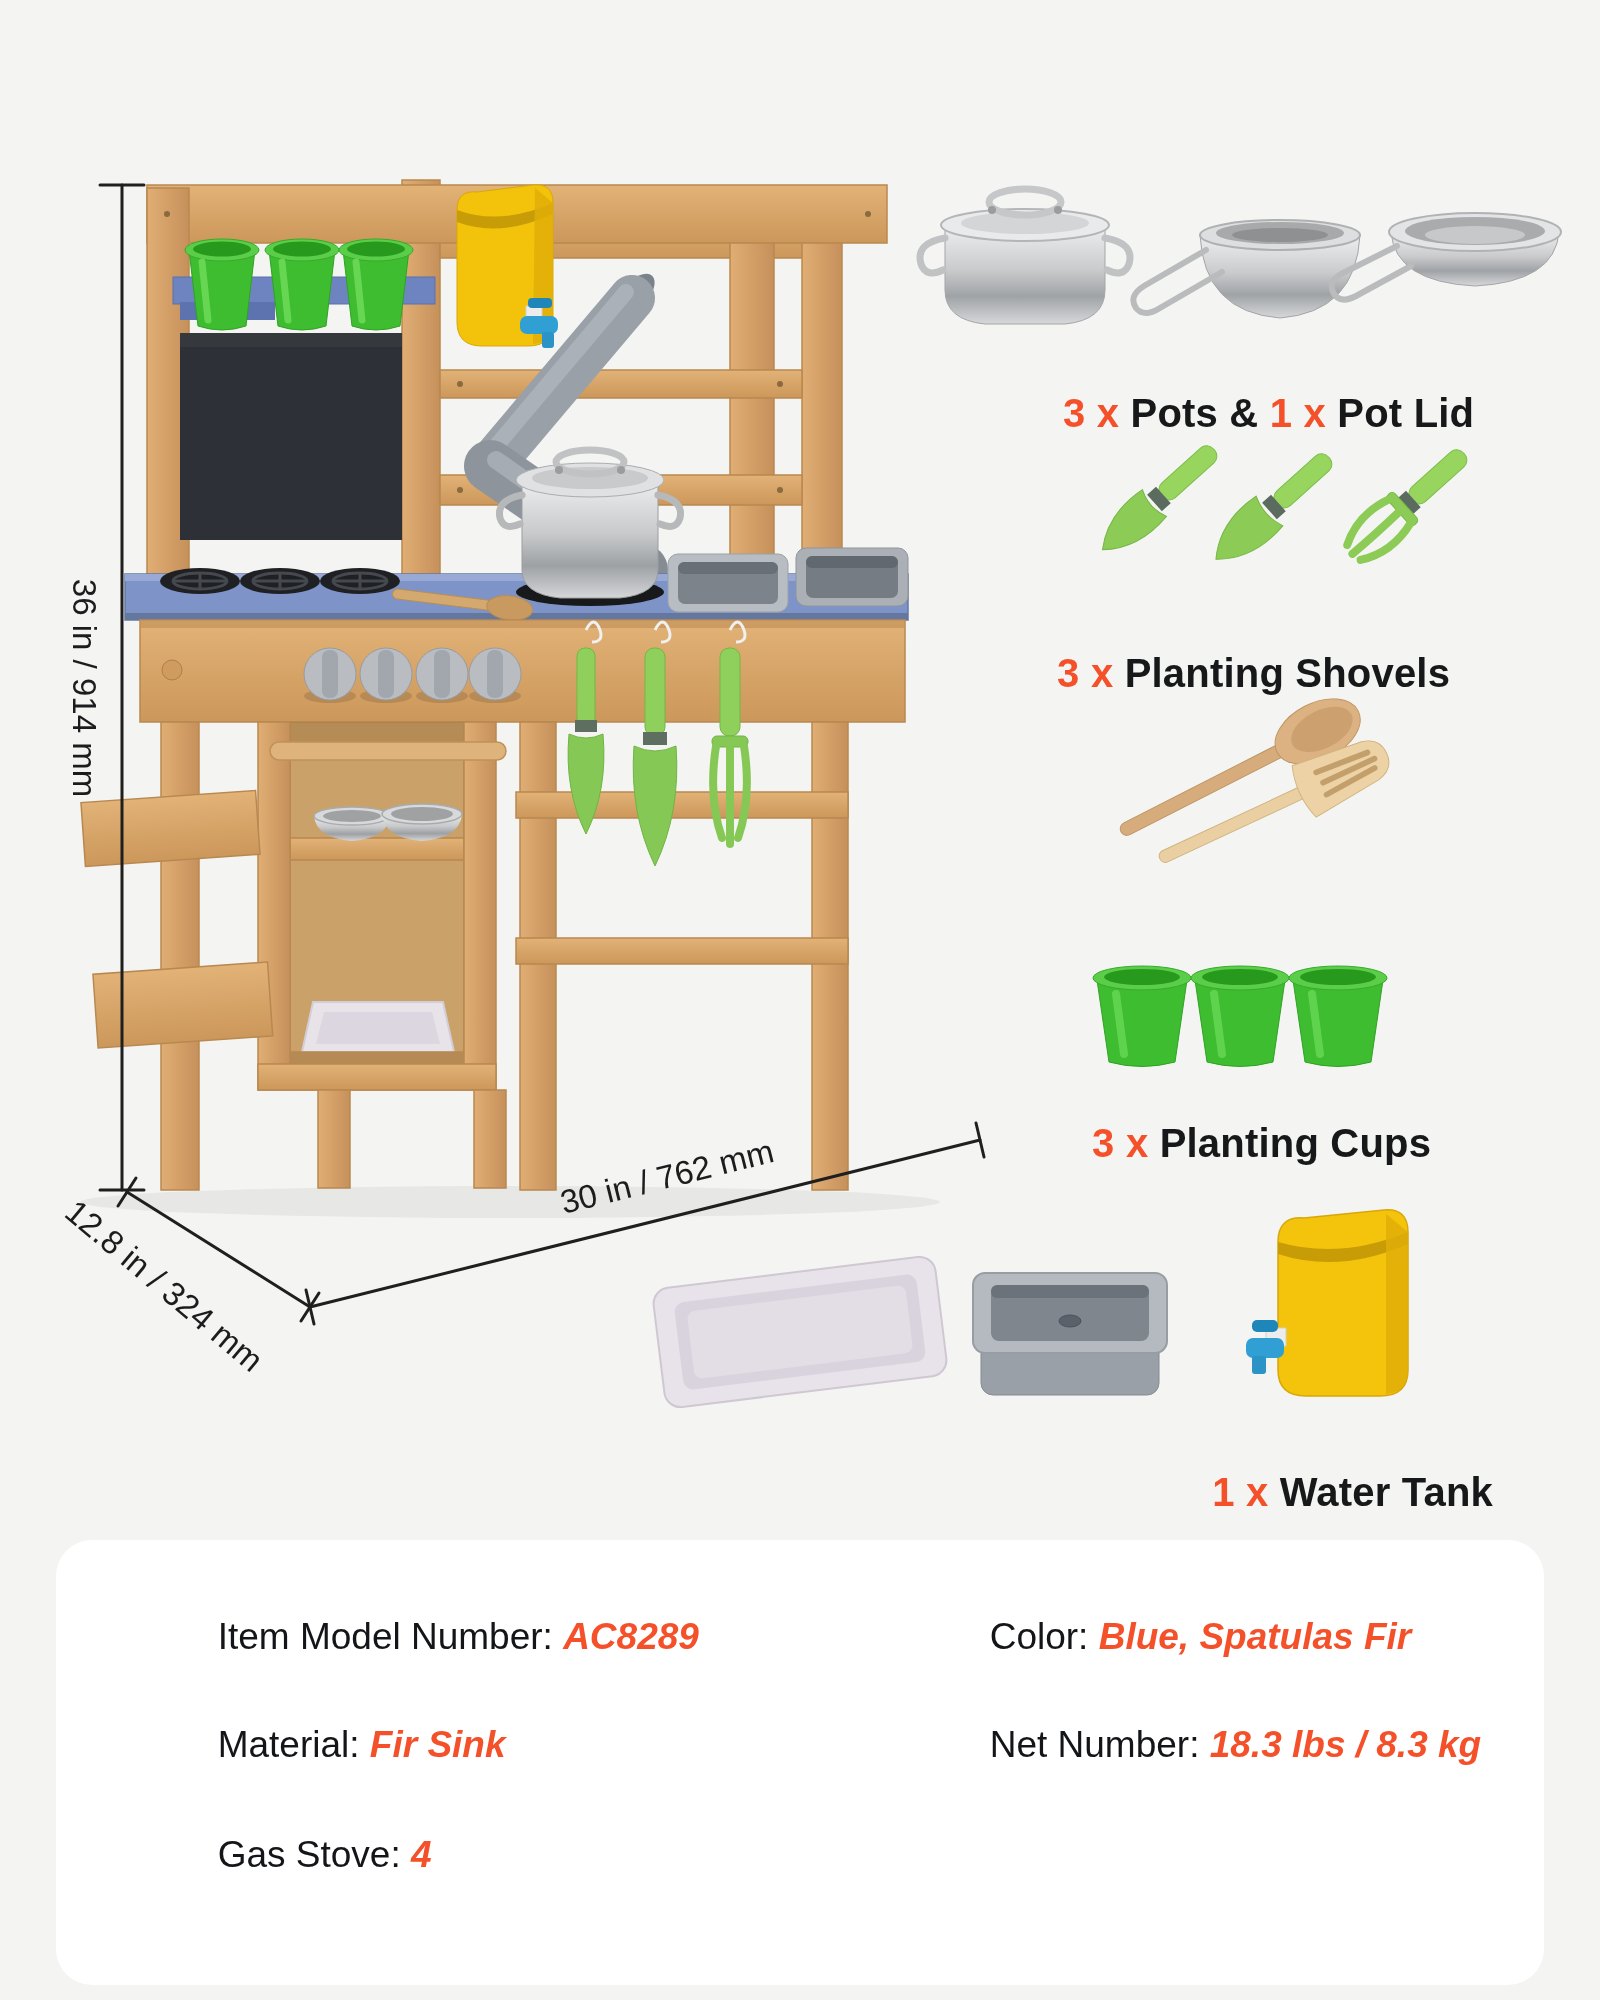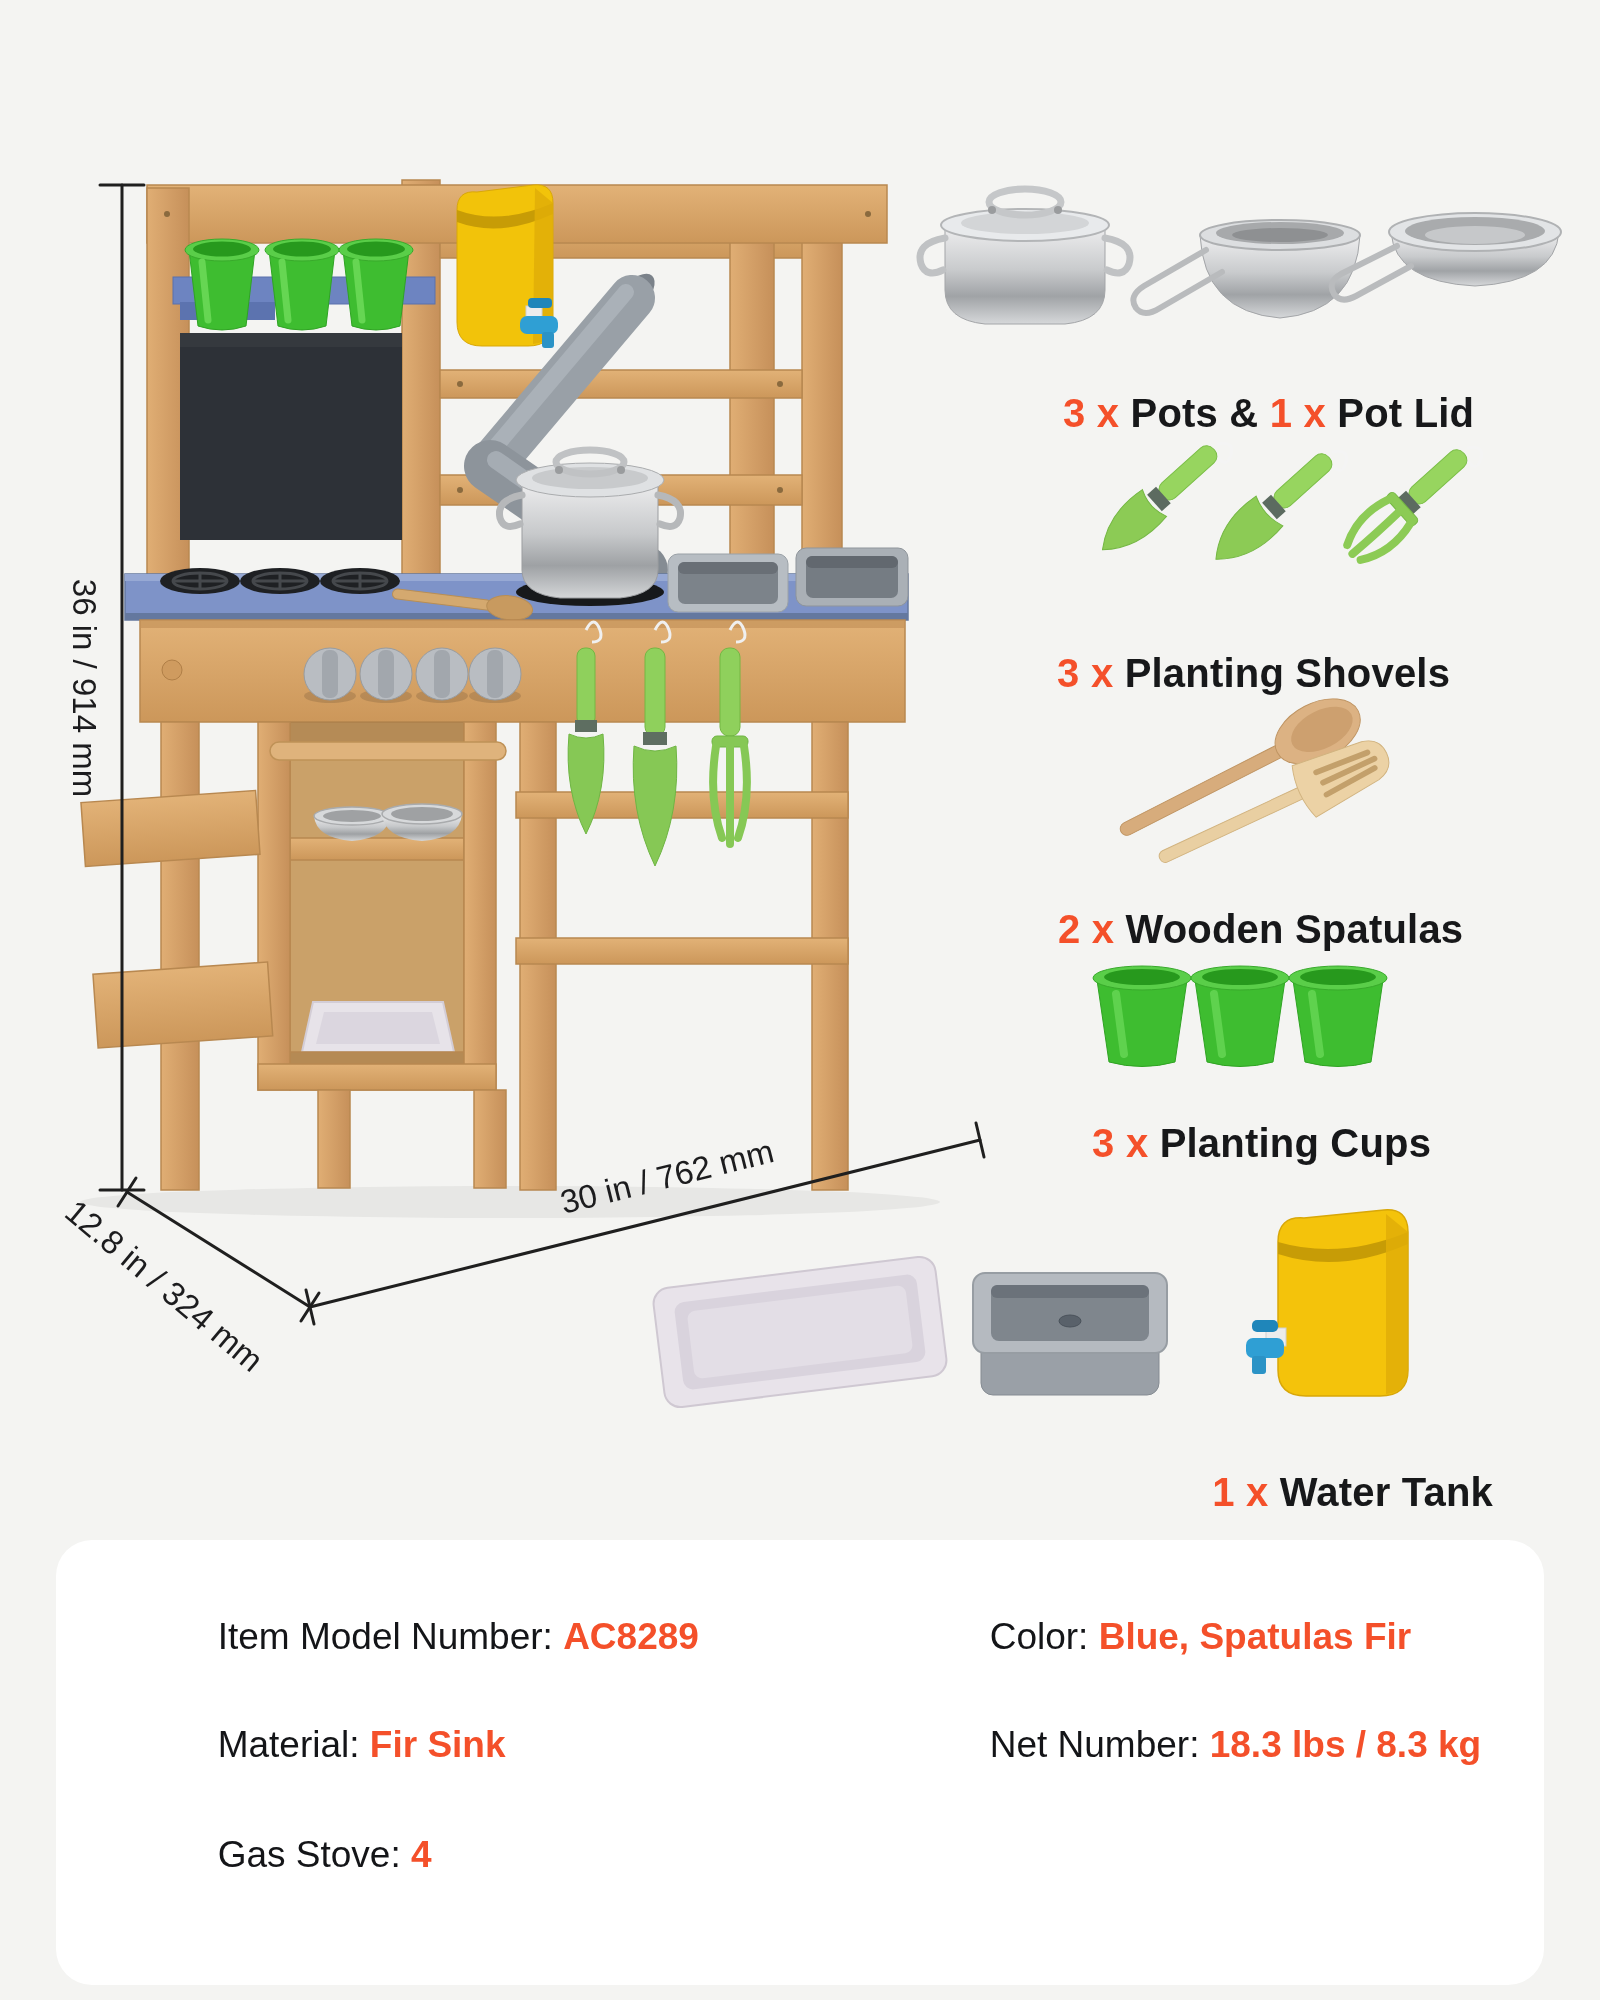--- a/index.html
+++ b/index.html
@@ -7,21 +7,21 @@
   body{font-family:"Liberation Sans","DejaVu Sans",sans-serif;background:#f4f4f2;}
   #stage{position:relative;width:1600px;height:2000px;background:#f4f4f2;overflow:hidden;}
   .abs{position:absolute;}
   .acc-label{position:absolute;transform:translateX(-50%);white-space:pre;
     font-size:40px;font-weight:600;color:var(--ink);letter-spacing:.2px;}
   .acc-label .qty{color:var(--accent);font-weight:700;}
   .dim-label{position:absolute;white-space:pre;font-size:33px;font-weight:400;color:#1c1c1e;}
   .spec-panel{position:absolute;left:56px;top:1540px;width:1488px;height:445px;
     background:#ffffff;border-radius:36px;}
   .spec{position:absolute;white-space:pre;font-size:37px;font-weight:500;color:#141518;}
-  .spec .val{color:var(--accent);font-weight:700;}
+  .spec .val{color:var(--accent);font-weight:700;font-style:italic;}
   svg{display:block;overflow:visible;}
 </style>
 </head>
 <body>
 
 <div id="stage">
 
   <svg class="abs" style="left:30px;top:150px;width:1000px;height:1240px" viewBox="0 0 1000 1240">
     <defs>
       <linearGradient id="woodG" x1="0" y1="0" x2="0" y2="1">
@@ -340,23 +340,20 @@
       <rect x="-165" y="-7" width="200" height="14" rx="7" fill="#d7ac7c" stroke="#bf9462"></rect>
       <ellipse cx="68" cy="0" rx="48" ry="30" fill="#dcb283" stroke="#bf9462"></ellipse>
       <ellipse cx="73" cy="0" rx="35" ry="20" fill="#cda06f"></ellipse>
     </g>
     <g transform="translate(205,120) rotate(-25)">
       <rect x="-150" y="-6.5" width="175" height="13" rx="6" fill="#e9cfa2" stroke="#d1b37f"></rect>
       <path d="M18,-30 L95,-22 Q114,-18 114,0 Q114,18 95,22 L18,30 Q8,0 18,-30 Z" fill="#ecd2a5" stroke="#d1b37f"></path>
       <path d="M38,-13 L96,-9 M40,0 L100,0 M38,13 L96,9" stroke="#c3a06b" stroke-width="6" stroke-linecap="round"></path>
     </g>
   </svg>
-  <div class="acc-label" style="left:1238px;top:862px">
-    <span class="qty">2 x</span><span> Wooden Spatulas</span>
-  </div>
 
   <svg class="abs" style="left:1090px;top:950px;width:300px;height:125px" viewBox="0 0 300 125">
     <g transform="translate(52,0)">
       <path d="M-45,30 L-33,112 Q0,121 33,112 L45,30 Q0,44 -45,30 Z" fill="#3ebd30" stroke="#2fa323"></path>
       <ellipse cy="28" rx="49" ry="12" fill="#5ace49" stroke="#38aa2b"></ellipse>
       <ellipse cy="27" rx="38" ry="8" fill="#27991d"></ellipse>
       <path d="M-26,44 L-18,104" stroke="#5fd24e" stroke-width="8" stroke-linecap="round" fill="none"></path>
     </g>
     <g transform="translate(150,0)">
       <path d="M-45,30 L-33,112 Q0,121 33,112 L45,30 Q0,44 -45,30 Z" fill="#3ebd30" stroke="#2fa323"></path>

